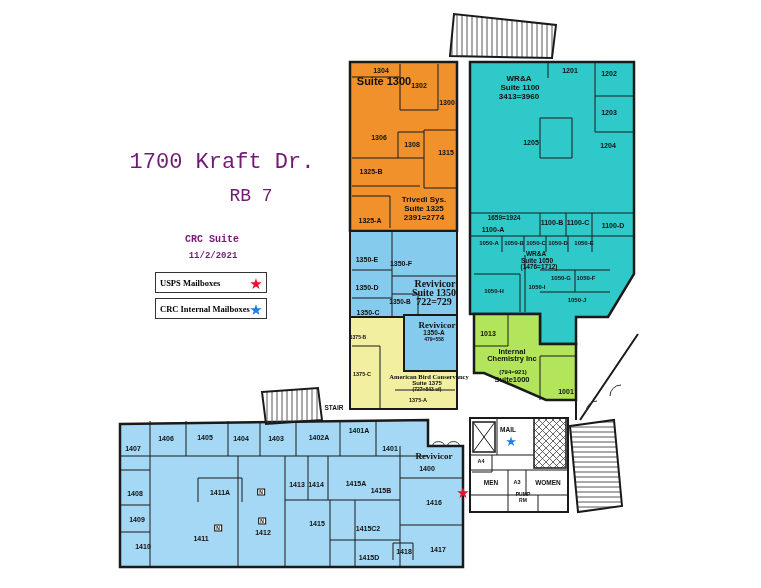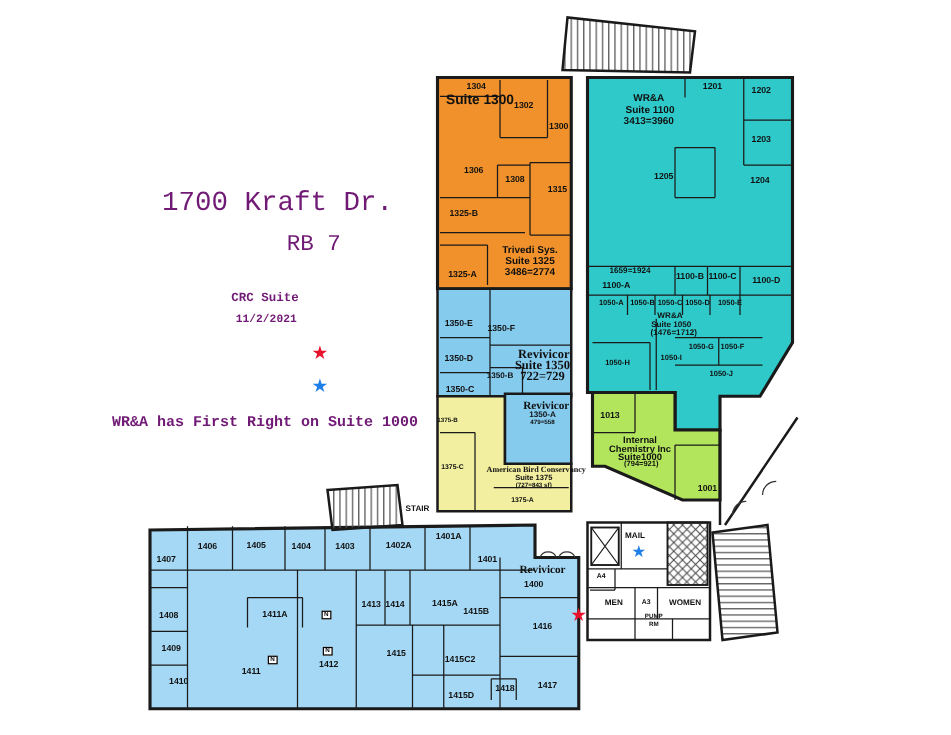--- a/index.html
+++ b/index.html
@@ -110,35 +110,40 @@
       <path d="M586,412 a11,11 0 0 1 11,-11 M610,396 a11,11 0 0 1 11,-11
                M432,446 a7,7 0 0 1 13,0 M447,446 a7,7 0 0 1 13,0"></path>
     </g>
   </svg>
 
   <div class="hdr" id="t1">1700 Kraft Dr.</div>
   <div class="hdr" id="t2">RB 7</div>
   <div class="hdr" id="t4">CRC Suite</div>
   <div class="hdr" id="t5">11/2/2021</div>
 
-
-  <div class="hdr" id="note">WR&amp;A has First Right on Suite 1000</div>
+  <div class="legend-box" id="lg1">
+    <span class="legend-label">USPS Mailboxes</span>
+  </div>
+  <div class="legend-box" id="lg2">
+    <span class="legend-label">CRC Internal Mailboxes</span>
+  </div>
+
 
   <div id="labels-layer">
       <span class="pl" style="left: 381px; top: 70px; font-size: 7px;">1304</span>
       <span class="pl" style="left: 384px; top: 81px; font-size: 11px;">Suite 1300</span>
       <span class="pl" style="left: 419px; top: 85px; font-size: 7px;">1302</span>
       <span class="pl" style="left: 447px; top: 102px; font-size: 7px;">1300</span>
       <span class="pl" style="left: 379px; top: 137px; font-size: 7px;">1306</span>
       <span class="pl" style="left: 412px; top: 144px; font-size: 7px;">1308</span>
       <span class="pl" style="left: 446px; top: 152px; font-size: 7px;">1315</span>
       <span class="pl" style="left: 371px; top: 171px; font-size: 7px;">1325-B</span>
       <span class="pl" style="left: 424px; top: 200px; font-size: 8px;">Trivedi Sys.</span>
       <span class="pl" style="left: 424px; top: 209px; font-size: 8px;">Suite 1325</span>
-      <span class="pl" style="left: 424px; top: 218px; font-size: 8px;">3486=2774</span>
+      <span class="pl" style="left: 424px; top: 218px; font-size: 8px;">2391=2774</span>
       <span class="pl" style="left: 370px; top: 220px; font-size: 7px;">1325-A</span>
       <span class="pl" style="left: 519px; top: 79px; font-size: 8px;">WR&amp;A</span>
       <span class="pl" style="left: 520px; top: 88px; font-size: 8px;">Suite 1100</span>
       <span class="pl" style="left: 519px; top: 97px; font-size: 8px;">3413=3960</span>
       <span class="pl" style="left: 570px; top: 70px; font-size: 7px;">1201</span>
       <span class="pl" style="left: 609px; top: 73px; font-size: 7px;">1202</span>
       <span class="pl" style="left: 609px; top: 112px; font-size: 7px;">1203</span>
       <span class="pl" style="left: 608px; top: 145px; font-size: 7px;">1204</span>
       <span class="pl" style="left: 531px; top: 142px; font-size: 7px;">1205</span>
       <span class="pl" style="left: 504px; top: 218px; font-size: 6.5px;">1659=1924</span>
@@ -155,21 +160,21 @@
       <span class="pl" style="left: 537px; top: 261px; font-size: 6.5px;">Suite 1050</span>
       <span class="pl" style="left: 539px; top: 267px; font-size: 6.5px;">(1476=1712)</span>
       <span class="pl" style="left: 561px; top: 278px; font-size: 6px;">1050-G</span>
       <span class="pl" style="left: 586px; top: 278px; font-size: 6px;">1050-F</span>
       <span class="pl" style="left: 494px; top: 291px; font-size: 6px;">1050-H</span>
       <span class="pl" style="left: 537px; top: 287px; font-size: 6px;">1050-I</span>
       <span class="pl" style="left: 577px; top: 300px; font-size: 6px;">1050-J</span>
       <span class="pl" style="left: 488px; top: 333px; font-size: 7px;">1013</span>
       <span class="pl" style="left: 512px; top: 352px; font-size: 7.5px;">Internal</span>
       <span class="pl" style="left: 512px; top: 359px; font-size: 7.5px;">Chemistry Inc</span>
-      <span class="pl" style="left: 512px; top: 366px; font-size: 7.5px;">Suite1000</span>
+      <span class="pl" style="left: 512px; top: 380px; font-size: 7.5px;">Suite1000</span>
       <span class="pl" style="left: 513px; top: 372px; font-size: 6px;">(794=921)</span>
       <span class="pl" style="left: 566px; top: 391px; font-size: 7px;">1001</span>
       <span class="pl" style="left: 367px; top: 259px; font-size: 7px;">1350-E</span>
       <span class="pl" style="left: 401px; top: 263px; font-size: 7px;">1350-F</span>
       <span class="pl" style="left: 367px; top: 287px; font-size: 7px;">1350-D</span>
       <span class="pl serif" style="left: 435px; top: 284px; font-size: 10px;">Revivicor</span>
       <span class="pl serif" style="left: 434px; top: 293px; font-size: 10px;">Suite 1350</span>
       <span class="pl serif" style="left: 434px; top: 302px; font-size: 10px;">722=729</span>
       <span class="pl" style="left: 400px; top: 302px; font-size: 6.5px;">1350-B</span>
       <span class="pl" style="left: 368px; top: 312px; font-size: 7px;">1350-C</span>

